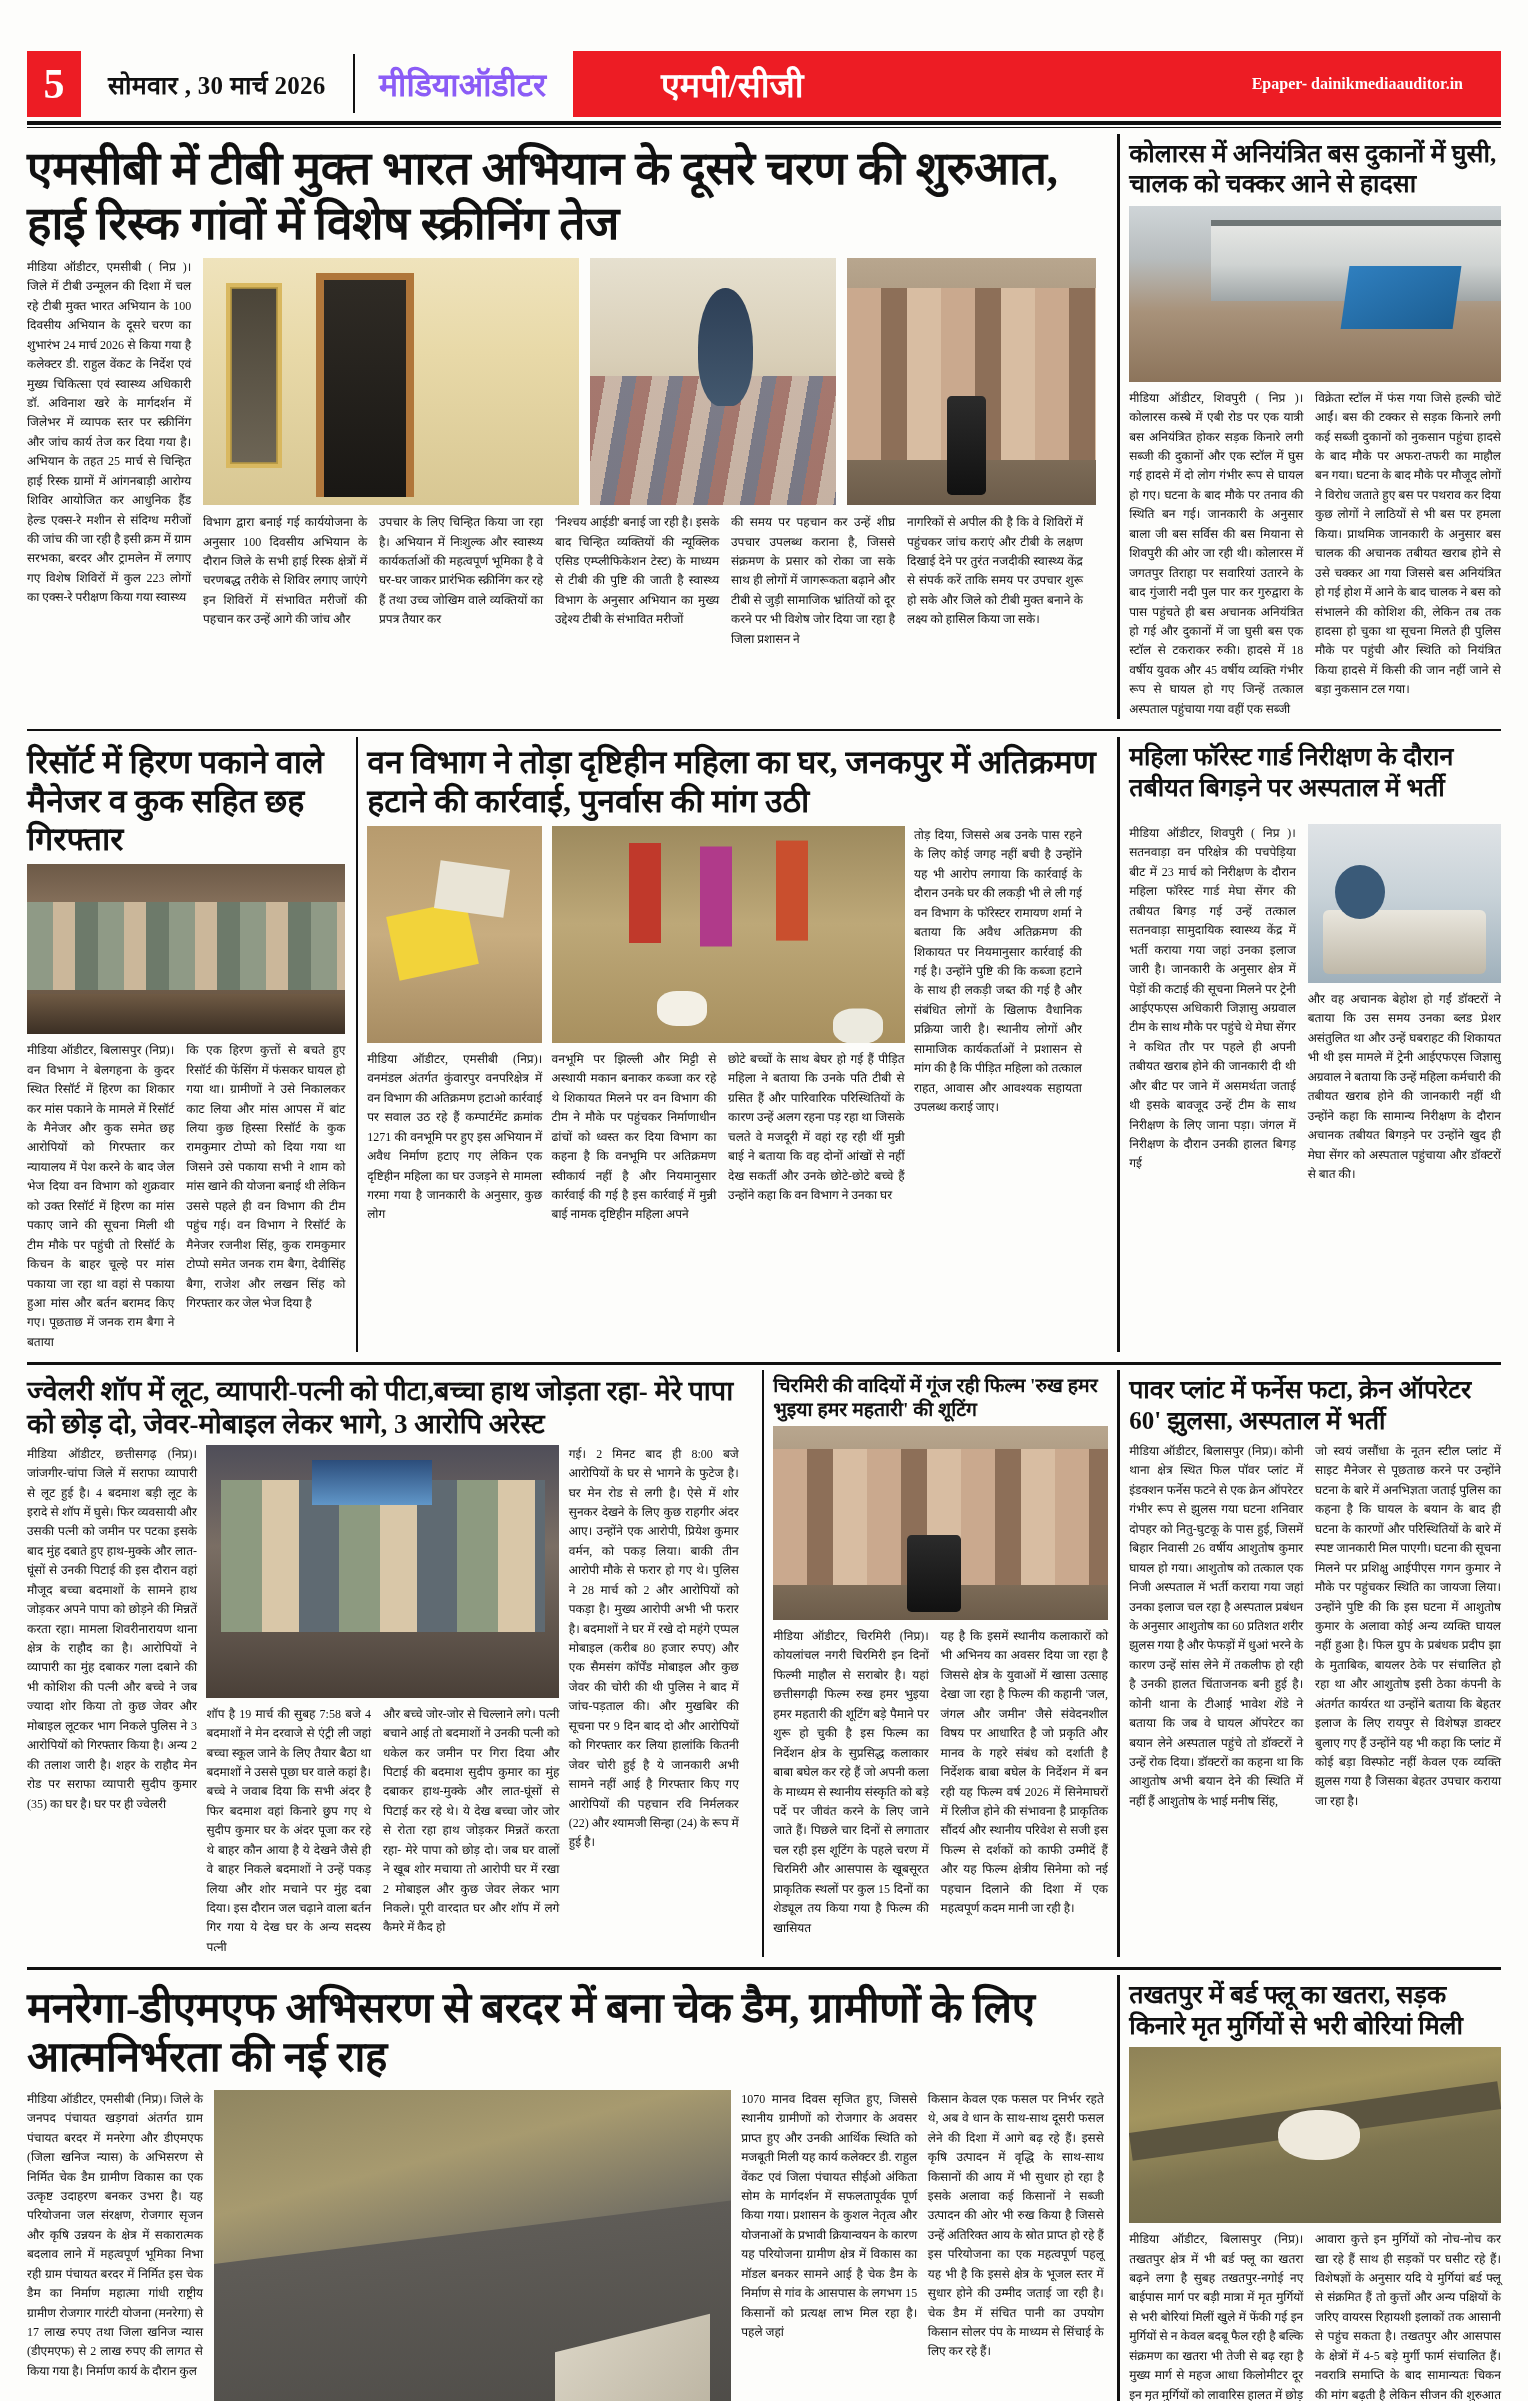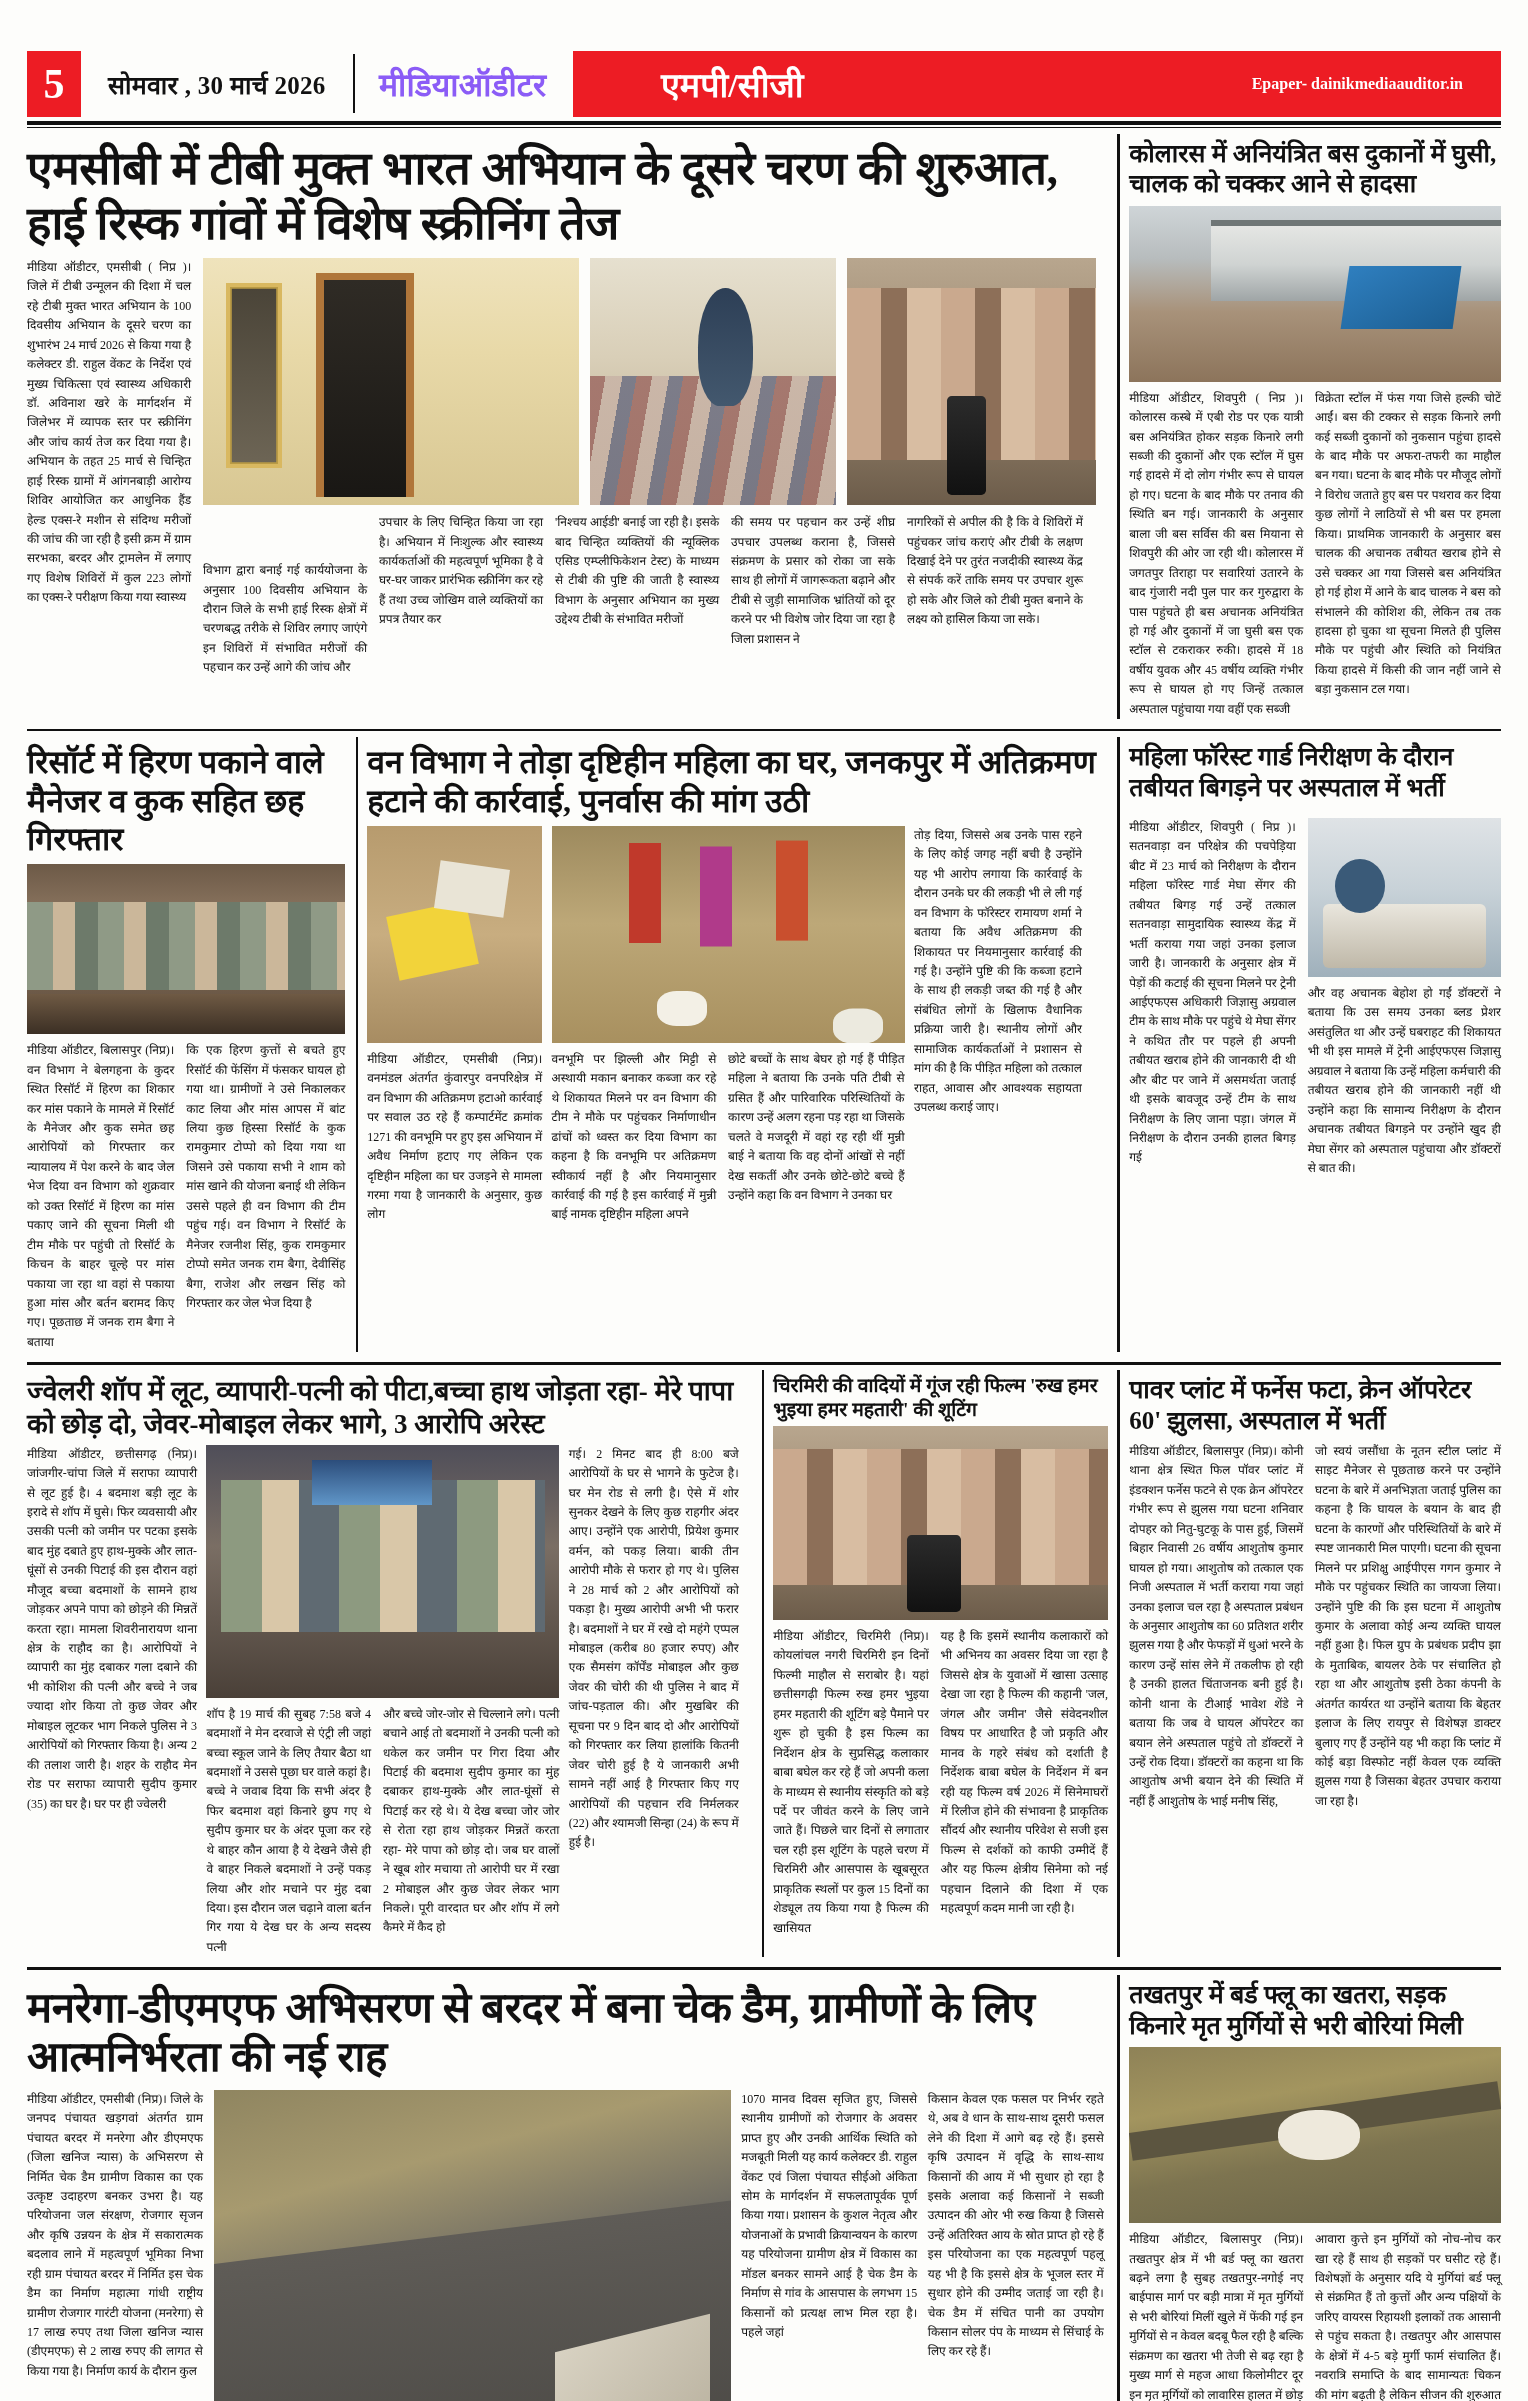--- a/index.html
+++ b/index.html
@@ -258,21 +258,21 @@
                 <div class="ph-inner"></div>
               </div>
             <div class="photo ph-ward" style="width:247px;height:247px;">
                 <div class="ph-inner"></div>
               </div>
             <div class="photo ph-media" style="width:249px;height:247px;">
                 <div class="ph-inner"></div>
               </div>
           </div>
           <div class="cols" style="margin-top:8.2px;">
-            <div class="tcol pad-r" style="width:176px;margin-top:48px;">
+            <div class="tcol pad-r" style="width:176px;">
                 <p>विभाग द्वारा बनाई गई कार्ययोजना के अनुसार 100 दिवसीय अभियान के दौरान जिले के सभी हाई रिस्क क्षेत्रों में चरणबद्ध तरीके से शिविर लगाए जाएंगे इन शिविरों में संभावित मरीजों की पहचान कर उन्हें आगे की जांच और</p>
               </div>
             <div class="tcol pad-r" style="width:176px;">
                 <p>उपचार के लिए चिन्हित किया जा रहा है। अभियान में निःशुल्क और स्वास्थ्य कार्यकर्ताओं की महत्वपूर्ण भूमिका है वे घर-घर जाकर प्रारंभिक स्क्रीनिंग कर रहे हैं तथा उच्च जोखिम वाले व्यक्तियों का प्रपत्र तैयार कर</p>
               </div>
             <div class="tcol pad-r" style="width:176px;">
                 <p>'निश्चय आईडी' बनाई जा रही है। इसके बाद चिन्हित व्यक्तियों की न्यूक्लिक एसिड एम्प्लीफिकेशन टेस्ट) के माध्यम से टीबी की पुष्टि की जाती है स्वास्थ्य विभाग के अनुसार अभियान का मुख्य उद्देश्य टीबी के संभावित मरीजों</p>
               </div>
             <div class="tcol pad-r" style="width:176px;">
                 <p>की समय पर पहचान कर उन्हें शीघ्र उपचार उपलब्ध कराना है, जिससे संक्रमण के प्रसार को रोका जा सके साथ ही लोगों में जागरूकता बढ़ाने और टीबी से जुड़ी सामाजिक भ्रांतियों को दूर करने पर भी विशेष जोर दिया जा रहा है जिला प्रशासन ने</p>
@@ -354,21 +354,21 @@
               <p>तोड़ दिया, जिससे अब उनके पास रहने के लिए कोई जगह नहीं बची है उन्होंने यह भी आरोप लगाया कि कार्रवाई के दौरान उनके घर की लकड़ी भी ले ली गई   वन विभाग के फॉरेस्टर रामायण शर्मा ने बताया कि अवैध अतिक्रमण की शिकायत पर नियमानुसार कार्रवाई की गई है। उन्होंने पुष्टि की कि कब्जा हटाने के साथ ही लकड़ी जब्त की गई है और संबंधित लोगों के खिलाफ वैधानिक प्रक्रिया जारी है। स्थानीय लोगों और सामाजिक कार्यकर्ताओं ने प्रशासन से मांग की है कि पीड़ित महिला को तत्काल राहत, आवास और आवश्यक सहायता उपलब्ध कराई जाए।</p>
             </div>
         </div>
       </div>
     </div>
 
     <div class="col-sep"></div>
 
     <div class="right-zone">
       <div class="hl-right">महिला फॉरेस्ट गार्ड निरीक्षण के दौरान तबीयत बिगड़ने पर अस्पताल में भर्ती</div>
-      <div class="cols" style="margin-top:15px;">
+      <div class="cols" style="margin-top:21px;">
         <div class="tcol pad-r" style="width:48%;">
             <p>मीडिया ऑडीटर, शिवपुरी ( निप्र )। सतनवाड़ा वन परिक्षेत्र की पचपेड़िया बीट में 23 मार्च को निरीक्षण के दौरान महिला फॉरेस्ट गार्ड मेघा सेंगर की तबीयत बिगड़ गई उन्हें तत्काल सतनवाड़ा सामुदायिक स्वास्थ्य केंद्र में भर्ती कराया गया जहां उनका इलाज जारी है। जानकारी के अनुसार क्षेत्र में पेड़ों की कटाई की सूचना मिलने पर ट्रेनी आईएफएस अधिकारी जिज्ञासु अग्रवाल टीम के साथ मौके पर पहुंचे थे मेघा सेंगर ने कथित तौर पर पहले ही अपनी तबीयत खराब होने की जानकारी दी थी और बीट पर जाने में असमर्थता जताई थी इसके बावजूद उन्हें टीम के साथ निरीक्षण के लिए जाना पड़ा। जंगल में निरीक्षण के दौरान उनकी हालत बिगड़ गई</p>
           </div>
         <div style="width:52%;">
           <div class="photo ph-hospital" style="width:100%;height:159px;">
               <div class="ph-inner"></div>
             </div>
           <div class="tcol" style="margin-top:7px;">
               <p>और वह अचानक बेहोश हो गईं डॉक्टरों ने बताया कि उस समय उनका ब्लड प्रेशर असंतुलित था और उन्हें घबराहट की शिकायत भी थी इस मामले में ट्रेनी आईएफएस जिज्ञासु अग्रवाल ने बताया कि उन्हें महिला कर्मचारी की तबीयत खराब होने की जानकारी नहीं थी उन्होंने कहा कि सामान्य निरीक्षण के दौरान अचानक तबीयत बिगड़ने पर उन्होंने खुद ही मेघा सेंगर को अस्पताल पहुंचाया और डॉक्टरों से बात की।</p>
             </div>

